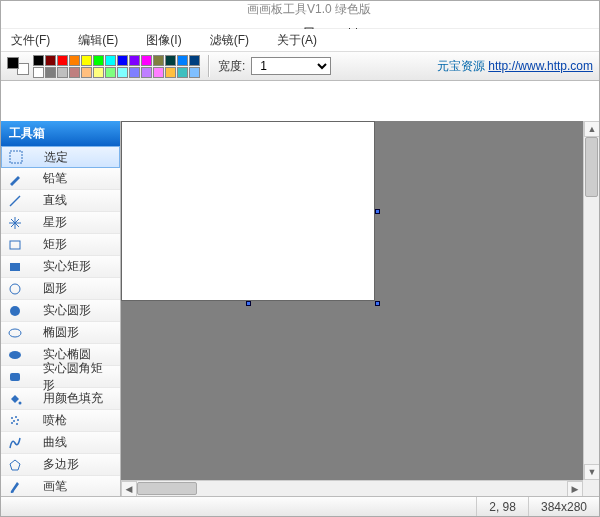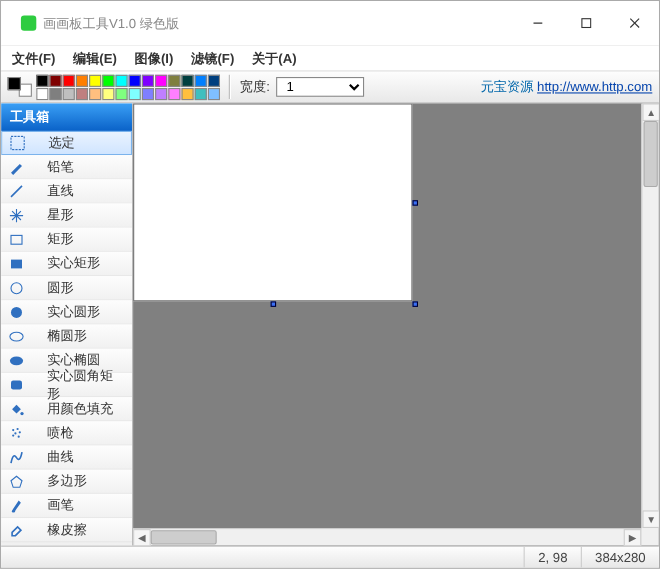--- a/index.html
+++ b/index.html
@@ -1,37 +1,37 @@
 <!DOCTYPE html>
 <html><head>
 <meta charset="utf-8">
 <style>
 * { box-sizing: border-box; margin: 0; padding: 0; font-family: "Microsoft YaHei", SimSun, sans-serif; font-size: 12px; }
 body { background: #fff; width: 600px; height: 517px; overflow: hidden; border: 1px solid #aaa; display: flex; flex-direction: column; }
-.titlebar { height: 41px; background: #fff; display: flex; align-items: center; padding-left: 18px; border-bottom: 1px solid #eee; }
+.titlebar { height: 28px; background: #fff; display: flex; align-items: center; padding-left: 18px; border-bottom: 1px solid #eee; flex-direction: column; }
 .titlebar .app-icon { width: 14px; height: 14px; background: #2ecc40; border-radius: 3px; margin-right: 6px; }
 .titlebar .title { flex: 1; color: #888; font-size: 12px; }
 .win-btns { display: flex; }
 .win-btn { width: 44px; height: 28px; display: flex; align-items: center; justify-content: center; color: #333; }
-.menubar { height: 22px; display: flex; align-items: center; padding: 0 4px; gap: 4px; background: #fff; font-weight: bold; }
+.menubar { height: 22px; display: flex; align-items: center; padding: 0 4px; gap: 16px; background: #fff; }
 .menu-item { padding: 2px 6px; color: #333; }
 .toolbar { height: 30px; background: linear-gradient(#fdfdfd,#e8e8e8); border-top: 1px solid #ddd; border-bottom: 1px solid #bbb; display: flex; align-items: center; padding: 0 6px; gap: 4px; }
 .fgbg { position: relative; width: 22px; height: 18px; }
 .fgbg .swatch { position: absolute; width: 12px; height: 12px; border: 1px solid #888; }
 .fgbg .bg { right: 0; bottom: 0; background: #fff; }
 .fgbg .fg { left: 0; top: 0; background: #000; }
 .palette { display: flex; flex-direction: column; gap: 1px; }
 .pal-row { display: flex; gap: 1px; }
 .pal-cell { width: 11px; height: 11px; border: 1px solid #888; }
 .sep { width: 2px; height: 22px; border-left: 1px solid #bbb; border-right: 1px solid #fff; margin: 0 4px; }
 .toolbar label { color: #333; margin-right: 2px; }
 .width-select { width: 80px; height: 18px; border: 1px solid #888; background: #fff; font-size: 12px; padding-left: 4px; }
 .credit { margin-left: auto; color: #0066aa; font-size: 12px; }
 .credit a { color: #0645AD; text-decoration: underline; }
-.main { flex: 1; display: flex; min-height: 0; }
+.main { flex: 1; display: flex; min-height: 0; margin-top: 40px; }
 .sidebar { width: 120px; background: linear-gradient(#fdfdfd,#f0f0f0); border-right: 1px solid #bbb; display: flex; flex-direction: column; }
 .sidebar-title { background: linear-gradient(#3a9ff5,#0a62c8); color: #fff; padding: 4px 8px; font-weight: bold; }
 .tool-list { flex: 1; overflow-y: auto; }
 .tool-item { display: flex; align-items: center; height: 22px; padding: 0 6px; gap: 20px; border-bottom: 1px solid #e8e8e8; background: linear-gradient(#fdfdfd,#f1f1f1); color: #333; }
 .tool-item.selected { background: linear-gradient(#eaf3ff,#d0e5ff); border: 1px solid #7bb3ec; }
 .tool-icon { width: 16px; display: flex; align-items: center; justify-content: center; color: #3070c0; }
 .tool-icon svg { width: 14px; height: 14px; }
 .canvas-area { flex: 1; position: relative; background: #808080; overflow: hidden; }
 .canvas-scroll { position: absolute; inset: 0 16px 16px 0; overflow: hidden; }
 .canvas { position: absolute; left: 0; top: 0; width: 254px; height: 180px; background: #fff; border: 1px solid #666; }

